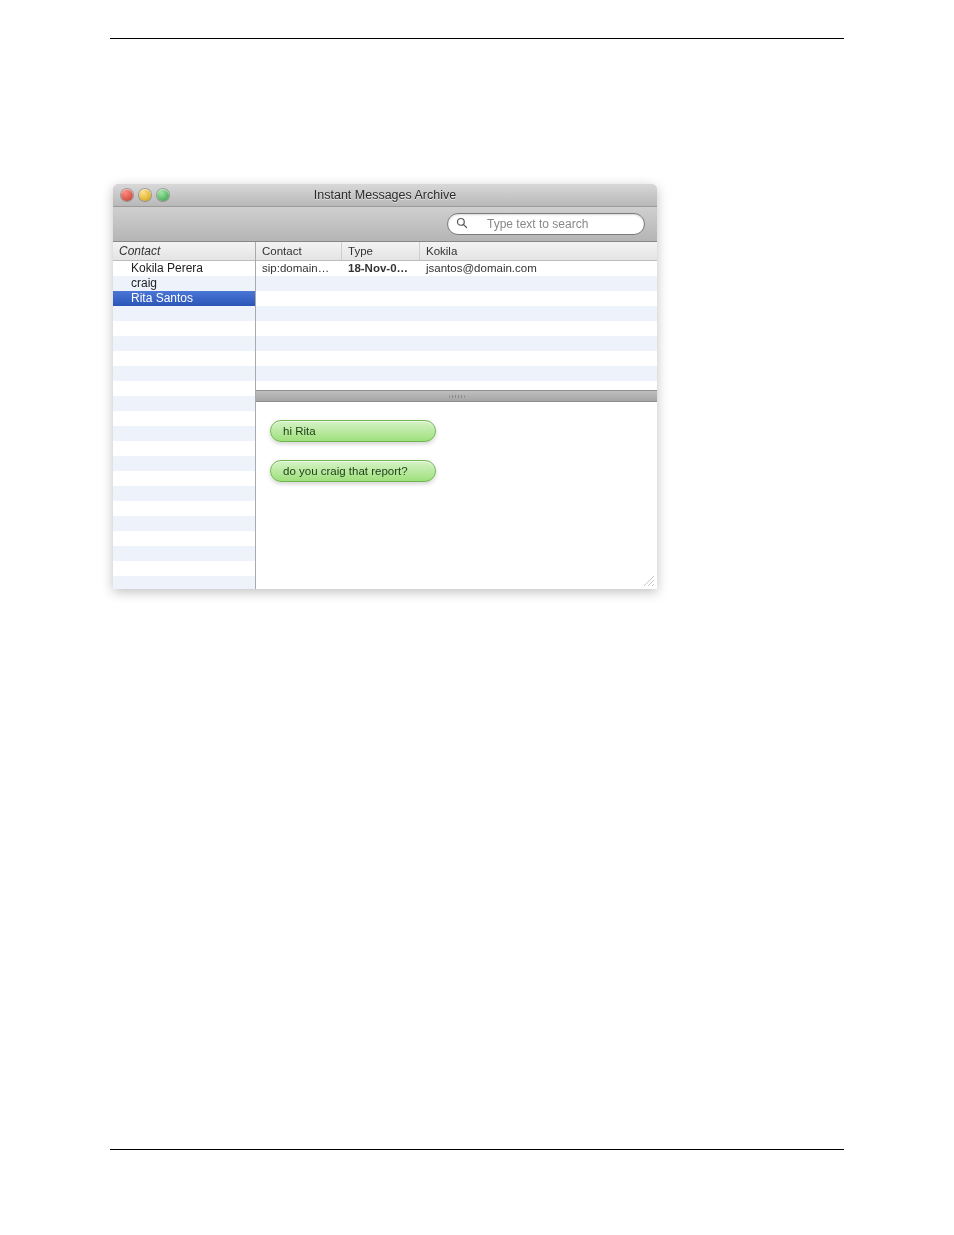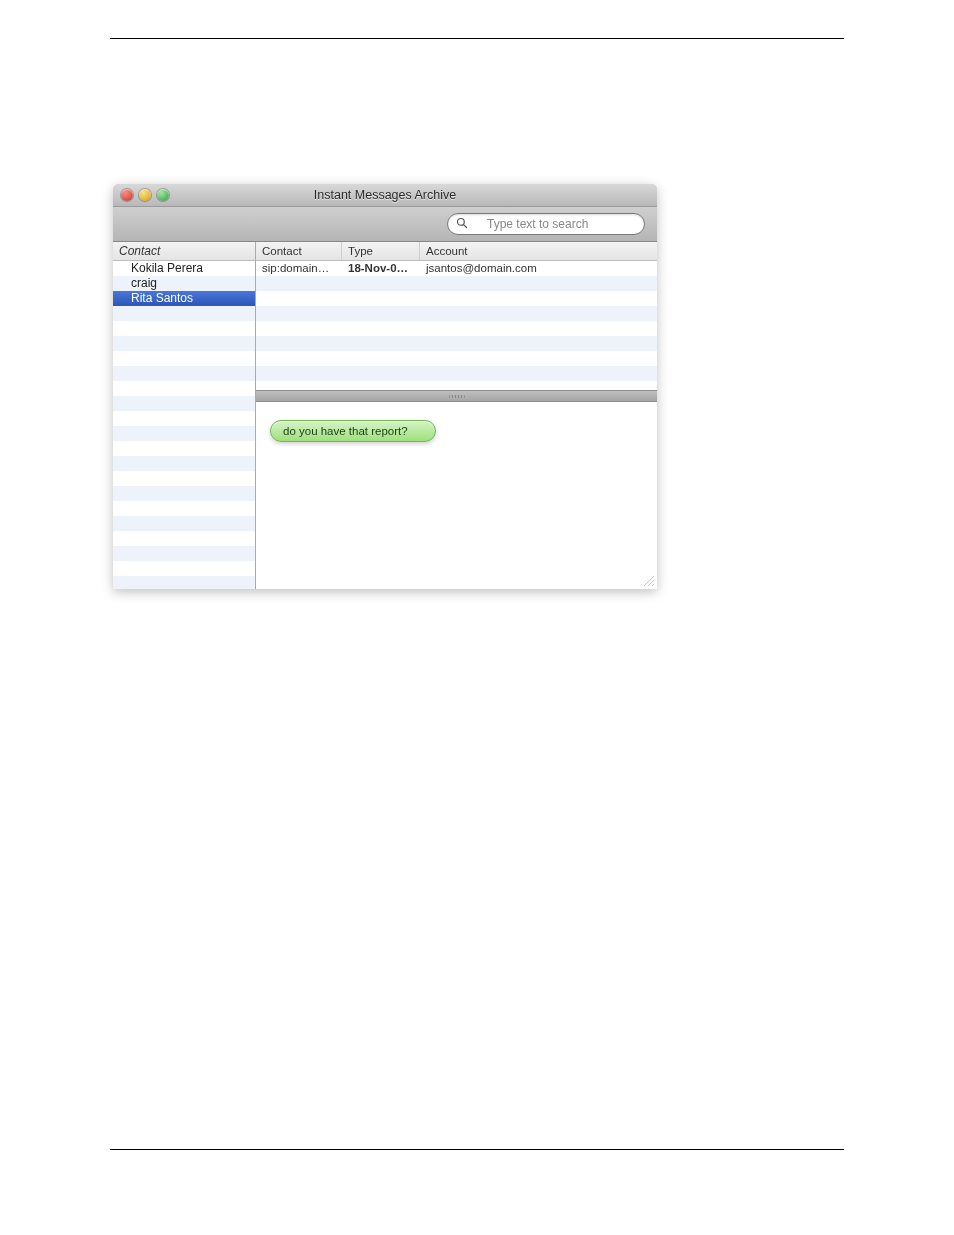--- a/index.html
+++ b/index.html
@@ -286,21 +286,21 @@
               <div class="side-row stripe0"></div>
               <div class="side-row stripe1"></div>
             </div>
         </div>
 
         <div class="main">
           <div class="table">
             <div class="thead">
               <div class="th addr">Contact</div>
               <div class="th date">Type</div>
-              <div class="th acct">Account</div>
+              <div class="th acct">Kokila</div>
             </div>
             <div id="table-rows">
                 <div class="trow stripe0">
                   <div class="td addr">sip:domain@…</div>
                   <div class="td date">18-Nov-09 …</div>
                   <div class="td acct">jsantos@domain.com</div>
                 </div>
                 <div class="trow stripe1">
                   <div class="td addr"></div>
                   <div class="td date"></div>
@@ -338,21 +338,22 @@
                 </div>
               </div>
           </div>
 
           <div class="splitter">
             <div class="dot"></div>
           </div>
 
           <div class="messages">
             <div id="bubble-rows">
-                <div><div class="bubble">do you have that report?</div></div>
+                <div><div class="bubble">hi Rita</div></div>
+                <div><div class="bubble">do you craig that report?</div></div>
               </div>
             <svg class="resize-grip" viewBox="0 0 14 14">
               <line x1="3" y1="13" x2="13" y2="3" stroke="#999" stroke-width="1"></line>
               <line x1="7" y1="13" x2="13" y2="7" stroke="#999" stroke-width="1"></line>
               <line x1="11" y1="13" x2="13" y2="11" stroke="#999" stroke-width="1"></line>
             </svg>
           </div>
         </div>
       </div>
 

